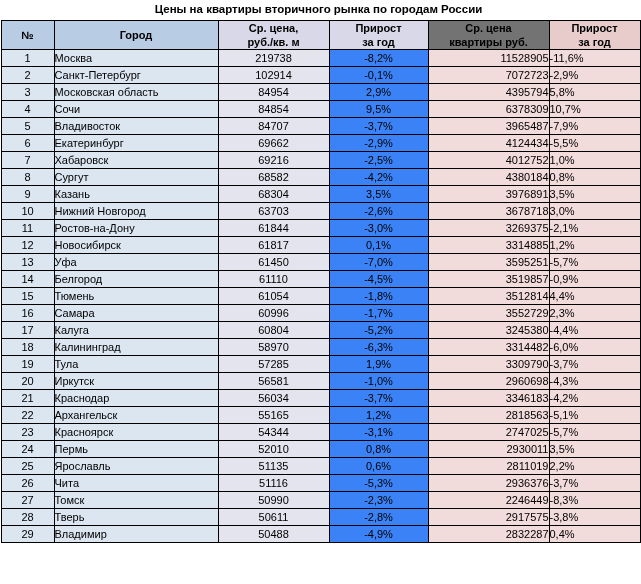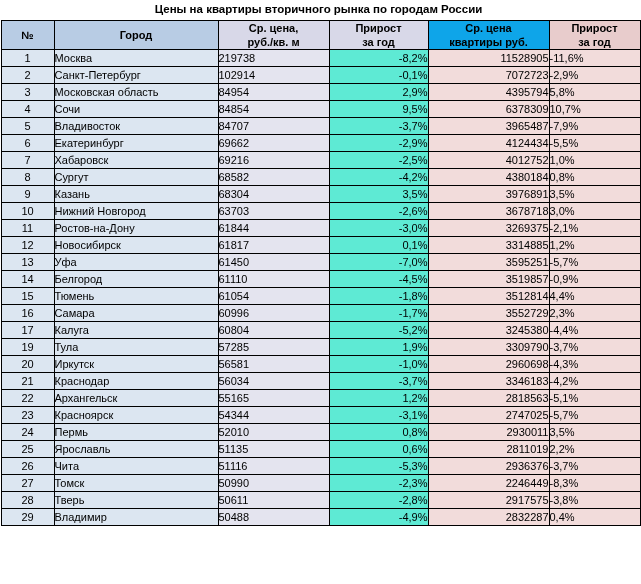--- a/index.html
+++ b/index.html
@@ -41,27 +41,27 @@
     text-align: center;
     vertical-align: middle;
     padding: 2px 1px;
     line-height: 12px;
     font-size: 10.5px;
   }
   th.col-num   { width: 52px;  background: #b8cce4; }
   th.col-city  { width: 163px; background: #b8cce4; }
   th.col-pr1   { width: 110px; background: #d8d8e8; }
   th.col-gr1   { width: 98px;  background: #d8d8e8; }
-  th.col-pr2   { width: 120px; background: #0ea5e9; }
+  th.col-pr2   { width: 120px; background: #737373; }
   th.col-gr2   { width: 90px;  background: #e8cccc; }
 
   td.c-num  { text-align: center; background: #dce6f1; }
   td.c-city { text-align: left; padding-left: 16px; background: #dce6f1; }
-  td.c-pr1  { text-align: left; padding-right: 5px; background: #e4e4ef; margin-left: 36px; }
-  td.c-gr1  { text-align: right; padding-right: 5px; background: #5eead4; }
+  td.c-pr1  { text-align: center; padding-right: 5px; background: #e4e4ef; margin-left: 36px; }
+  td.c-gr1  { text-align: center; padding-right: 5px; background: #3b82f6; }
   td.c-pr2  { text-align: right; padding-right: 5px; background: #f2dcdb; }
   td.c-gr2  { text-align: left; padding-right: 5px; background: #f2dcdb; }
 </style>
 </head>
 <body>
 
 <div class="page-title">Цены на квартиры вторичного рынка по городам России</div>
 
 <table class="price-table">
   <thead>
@@ -221,20 +221,28 @@
       </tr>
       <tr>
         <td class="c-num">17</td>
         <td class="c-city">Калуга</td>
         <td class="c-pr1">60804</td>
         <td class="c-gr1">-5,2%</td>
         <td class="c-pr2">3245380</td>
         <td class="c-gr2">-4,4%</td>
       </tr>
       <tr>
+        <td class="c-num">18</td>
+        <td class="c-city">Калининград</td>
+        <td class="c-pr1">58970</td>
+        <td class="c-gr1">-6,3%</td>
+        <td class="c-pr2">3314482</td>
+        <td class="c-gr2">-6,0%</td>
+      </tr>
+      <tr>
         <td class="c-num">19</td>
         <td class="c-city">Тула</td>
         <td class="c-pr1">57285</td>
         <td class="c-gr1">1,9%</td>
         <td class="c-pr2">3309790</td>
         <td class="c-gr2">-3,7%</td>
       </tr>
       <tr>
         <td class="c-num">20</td>
         <td class="c-city">Иркутск</td>

